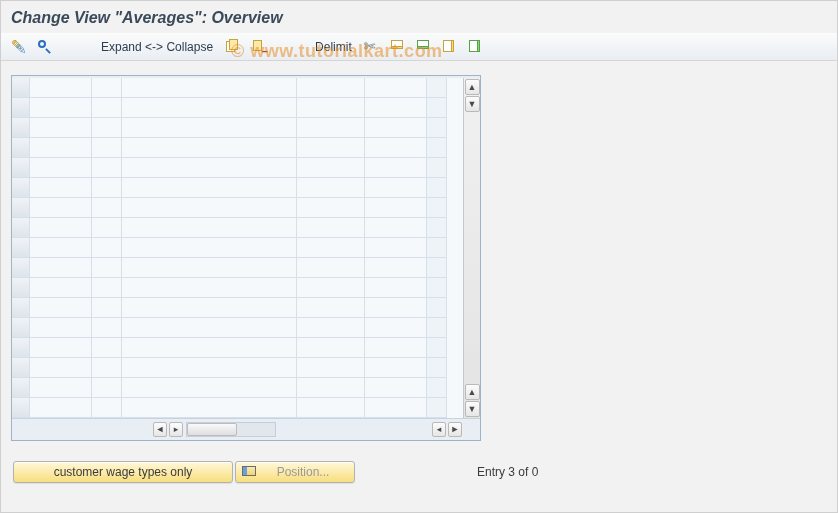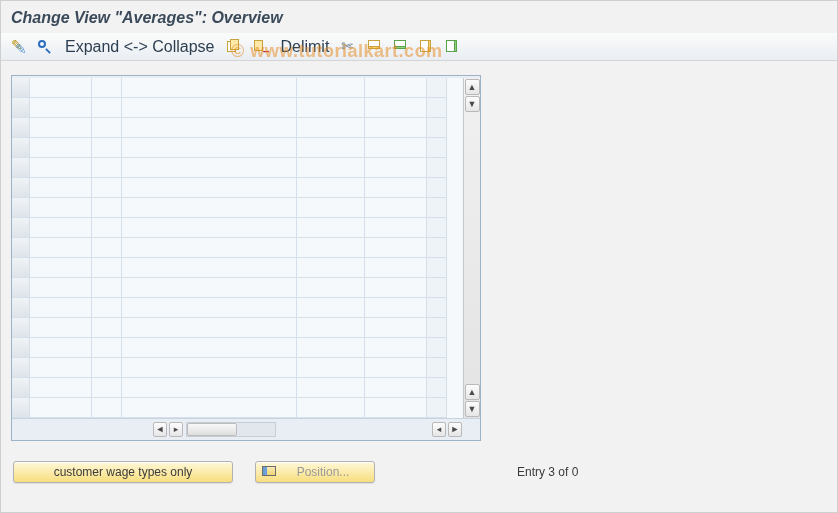--- a/index.html
+++ b/index.html
@@ -51,22 +51,23 @@
     justify-content: center;
     height: 20px;
     min-width: 20px;
     padding: 0 2px;
     border-radius: 2px;
     cursor: pointer;
   }
   .tb-text {
     color: #2c3e50;
     padding: 0 4px;
-    font-size: 16px;
-    cursor: pointer;
+    font-size: 12px;
+    cursor: pointer;
+    margin-left: 36px;
   }
 
   
   .ico { width:16px; height:16px; display:inline-block; position:relative; }
   .ico-pencils::before { content:"✎"; color:#b88b00; font-size:14px; position:absolute; left:0; top:-2px;}
   .ico-pencils::after  { content:"✎"; color:#6aa0d8; font-size:14px; position:absolute; left:4px; top:2px;}
   .ico-find::before { content:""; position:absolute; width:8px; height:8px; border:2px solid #2a6dc1; border-radius:50%; left:1px; top:1px;}
   .ico-find::after  { content:""; position:absolute; width:6px; height:2px; background:#2a6dc1; left:8px; top:11px; transform:rotate(45deg);}
   .ico-copy::before { content:""; position:absolute; width:9px; height:11px; background:#fff; border:1px solid #c7a23d; left:1px; top:2px;}
   .ico-copy::after  { content:""; position:absolute; width:9px; height:11px; background:#ffe9a8; border:1px solid #c7a23d; left:4px; top:0;}
@@ -206,21 +207,21 @@
     background:linear-gradient(#f9f9f9,#dedede);
     border:1px solid #bcbcbc;
     border-radius:2px;
   }
   .gf-gap { flex:1; }
 
   
   .bottom-row {
     display: flex;
     align-items: center;
-    gap: 22px;
+    gap: 2px;
     margin-top: 20px;
     padding-left: 2px;
   }
   .sap-btn {
     height: 22px;
     display: inline-flex;
     align-items: center;
     justify-content: center;
     border: 1px solid #b2b2b2;
     border-radius: 3px;

